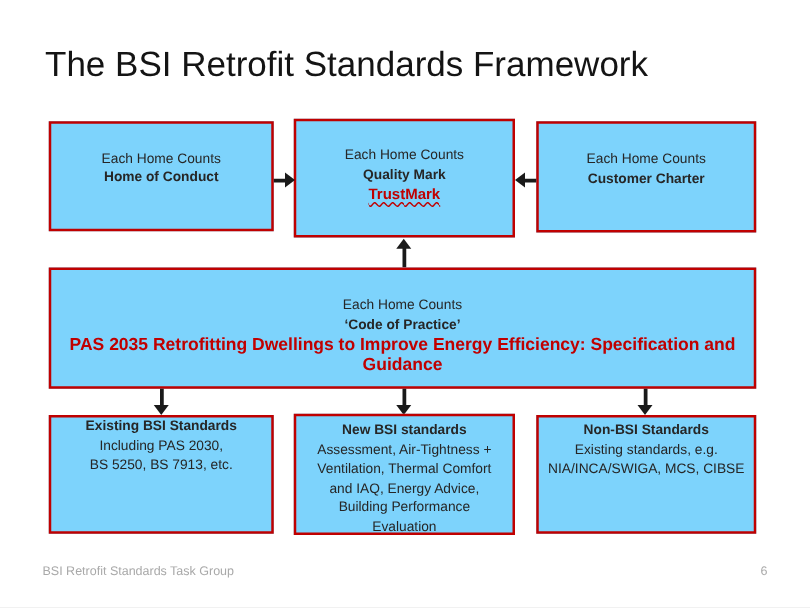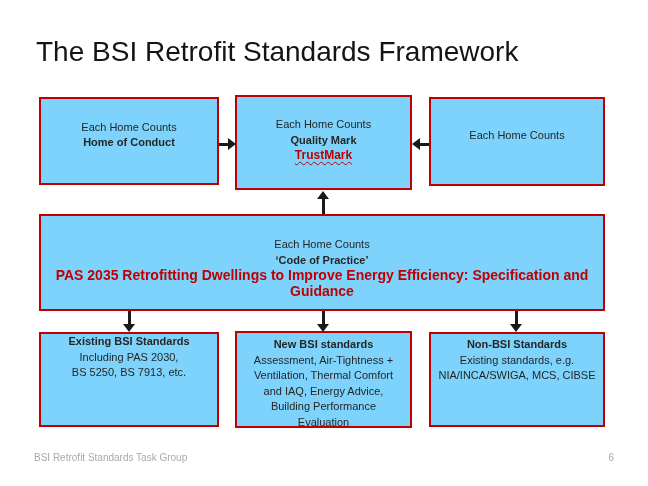--- a/index.html
+++ b/index.html
@@ -102,20 +102,21 @@
   </div>
 
   <div class="box box-quality">
     <span class="bl">Each Home Counts</span>
     <span class="bl bold">Quality Mark</span>
     <span class="bl trustmark">TrustMark</span>
   </div>
 
   <div class="box box-charter">
     <span class="bl">Each Home Counts</span>
+    <span class="bl bold">Customer Charter</span>
   </div>
 
   <div class="arrow arrow-right">
     <div class="shaft-h"></div>
       <div class="head"></div>
   </div>
   <div class="arrow arrow-left">
     <div class="shaft-h"></div>
       <div class="head"></div>
   </div>

